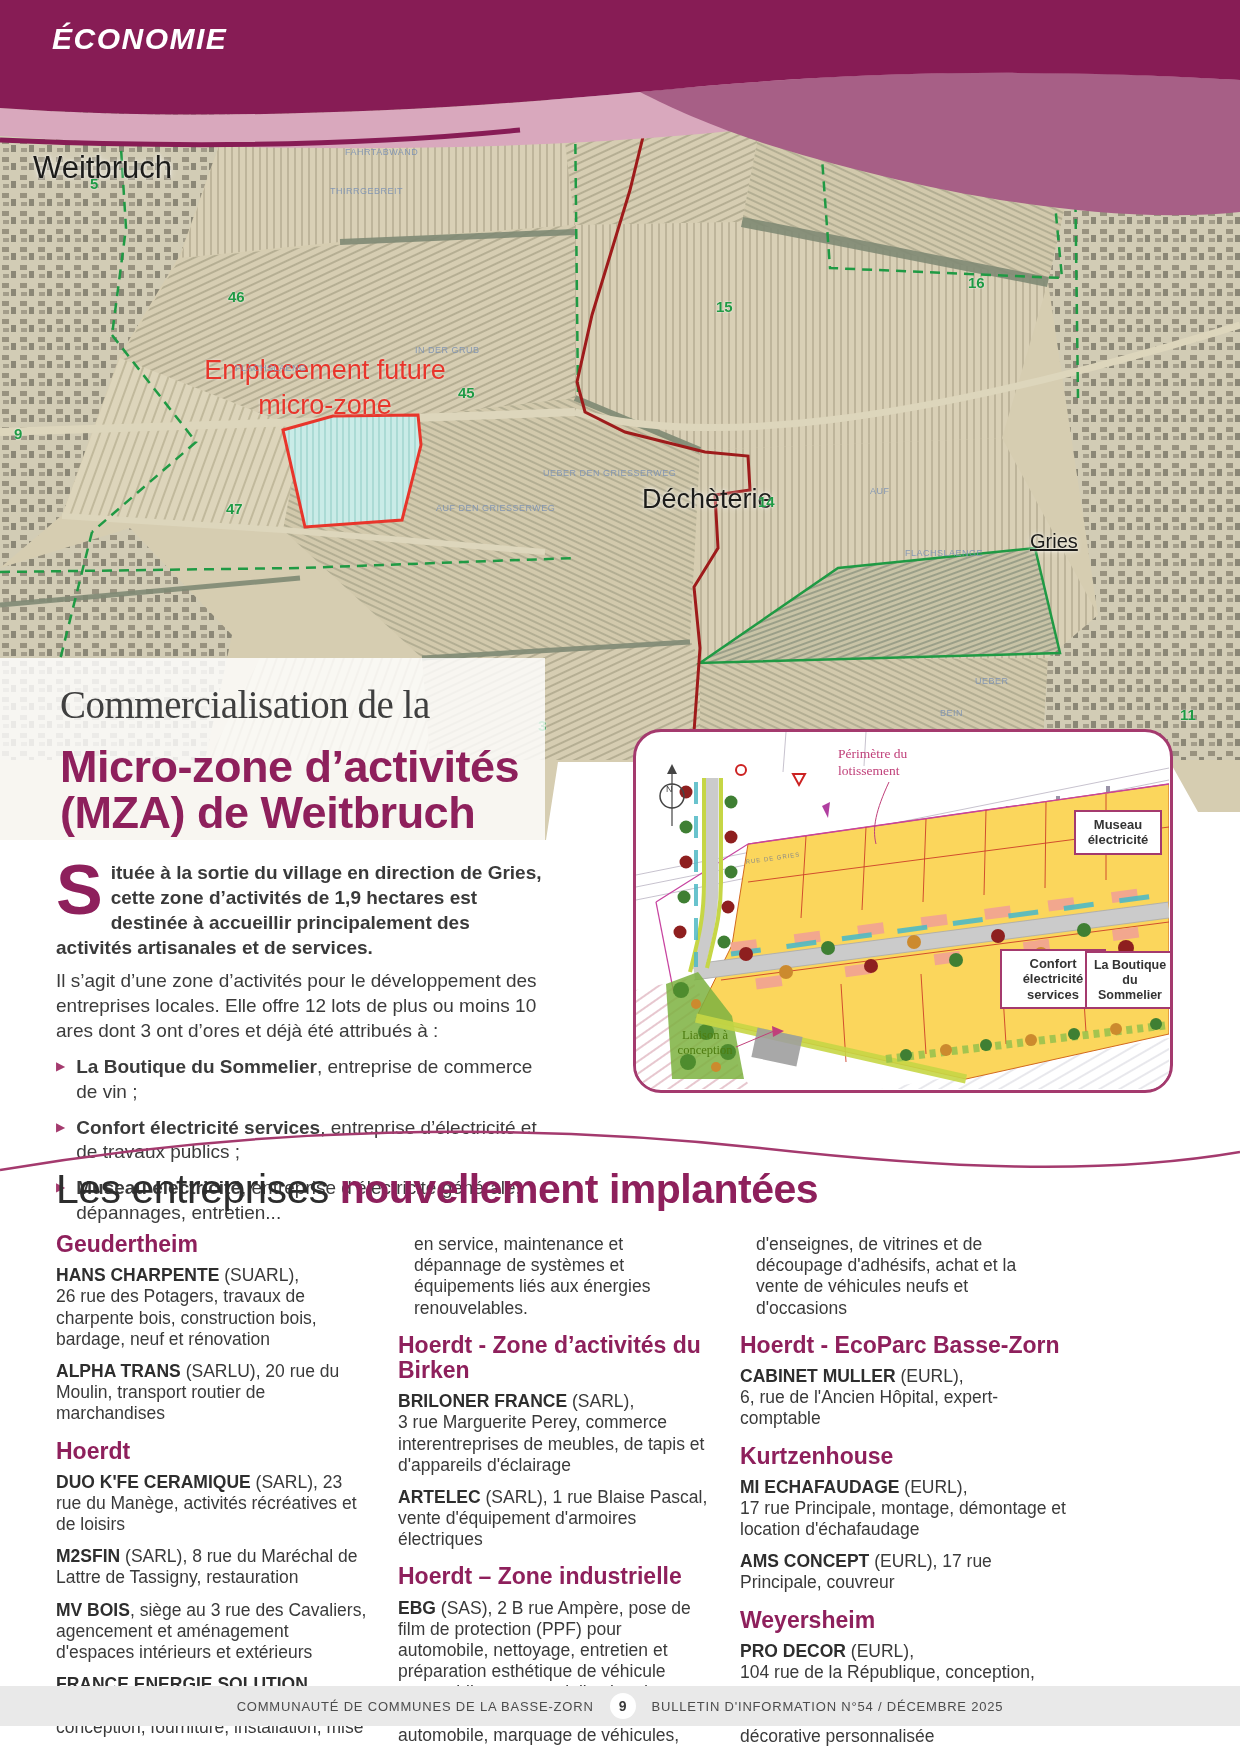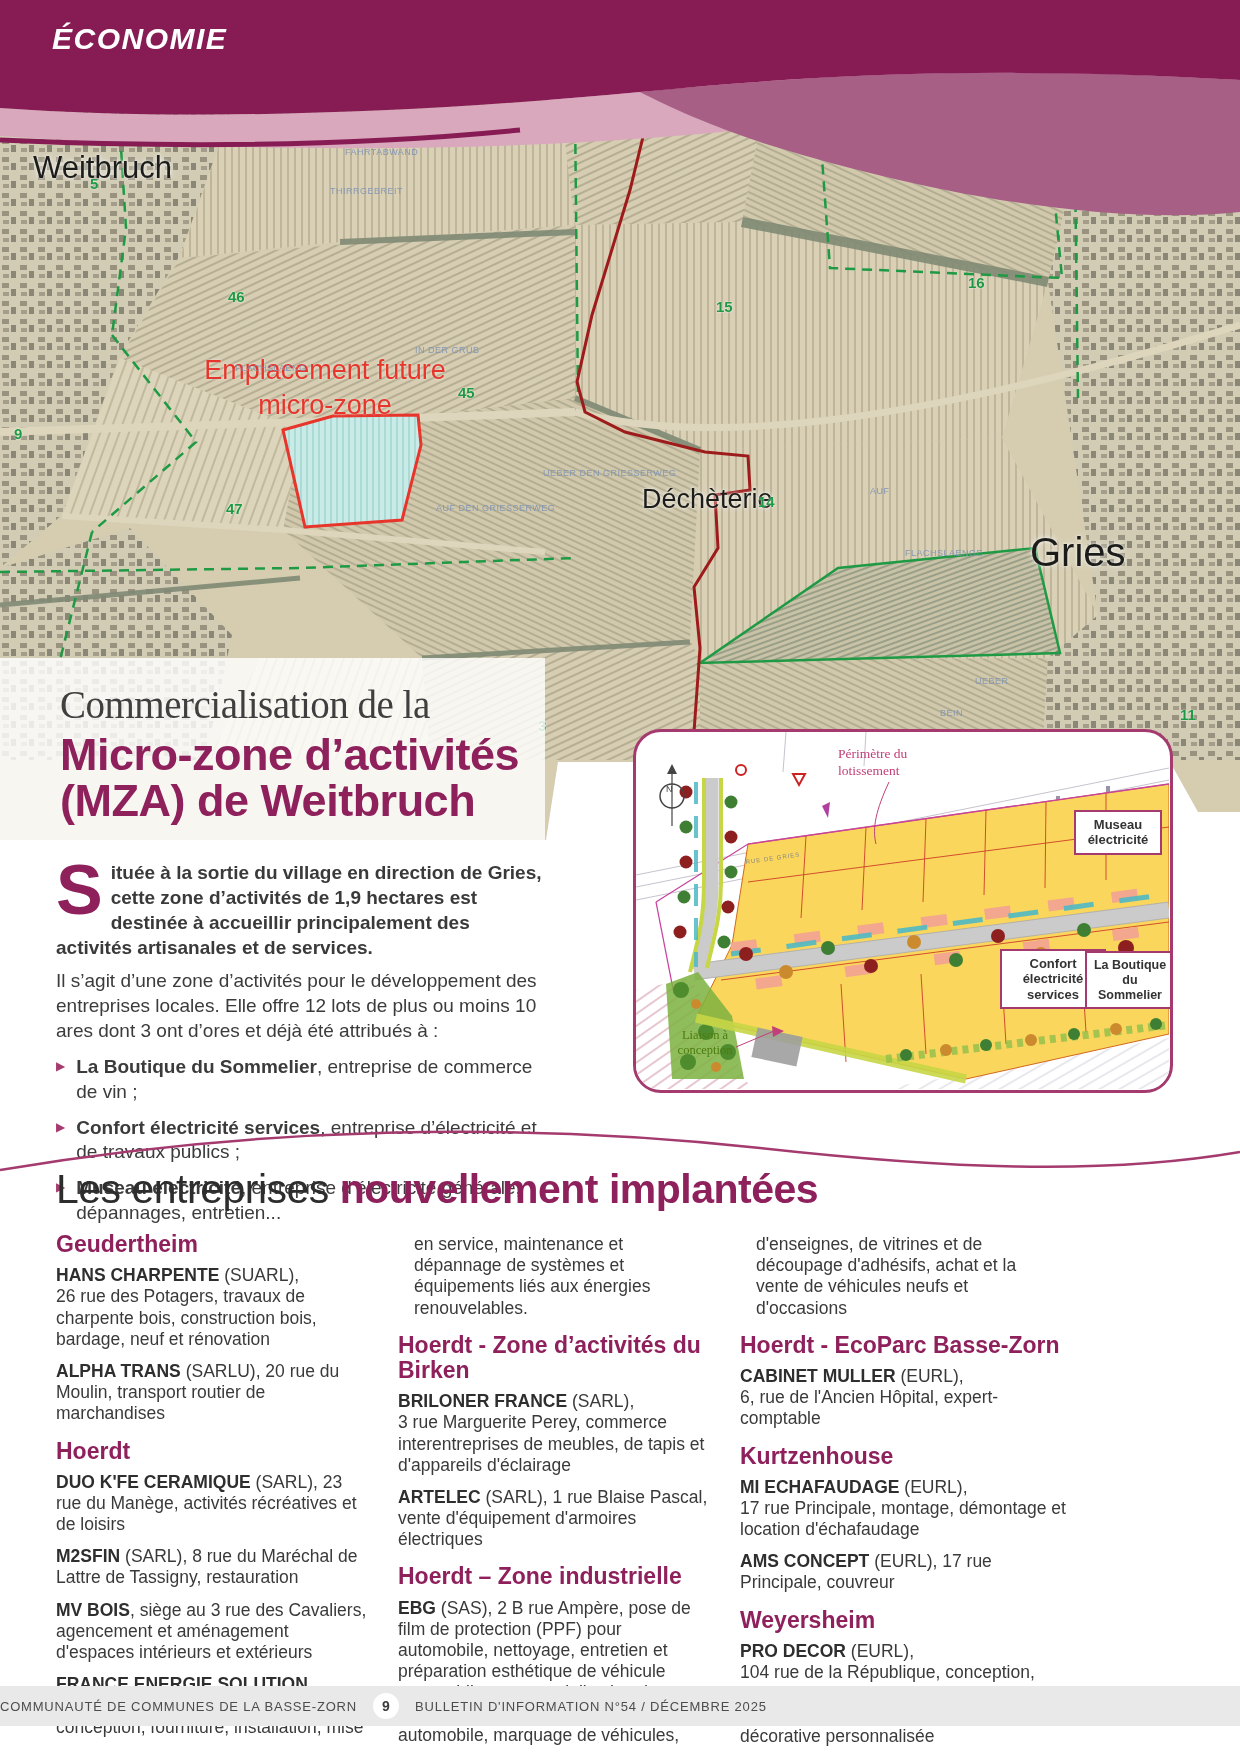--- a/index.html
+++ b/index.html
@@ -6,33 +6,33 @@
   .page{position:relative;width:1240px;height:1754px;overflow:hidden;background:#fff;
         font-family:"Liberation Sans",sans-serif;color:#3b3b3b;}
   .topcurves{position:absolute;top:0;left:0;z-index:6;pointer-events:none;}
   .eco{position:absolute;top:22px;left:52px;z-index:7;color:#fff;font-size:30px;
        font-style:italic;font-weight:bold;letter-spacing:1.5px;}
   
   .map{position:absolute;top:100px;left:0;width:1240px;height:740px;z-index:1;}
   .map-label{position:absolute;color:#1c1c1a;white-space:nowrap;
              text-shadow:0 0 3px rgba(255,255,255,.85),0 0 7px rgba(255,255,255,.55);}
   .lbl-weitbruch{left:33px;top:50px;font-size:31px;}
-  .lbl-gries{left:1030px;top:430px;font-size:40px;}
+  .lbl-gries{left:1030px;top:430px;font-size:20px;text-decoration:underline;}
   .lbl-dechetterie{left:642px;top:384px;font-size:27px;}
   .lbl-future{position:absolute;left:180px;top:253px;width:290px;text-align:center;
               color:#e8352b;font-size:27px;line-height:1.3;
               text-shadow:0 0 3px rgba(255,255,255,.6);}
   .pnum{position:absolute;color:#1f9a44;font-weight:bold;font-size:15px;text-shadow:0 0 2px #fff;}
   .fname{position:absolute;color:#7d93b5;font-size:9px;letter-spacing:.5px;white-space:nowrap;opacity:.9;}
   
   .titlebox{position:absolute;left:0;top:658px;width:545px;height:190px;z-index:3;
             background:rgba(255,255,255,.82);padding:24px 0 0 60px;box-sizing:border-box;}
   .t1{font-size:39px;color:#3f3f3f;letter-spacing:-.5px;font-family:Liberation Serif, serif;}
   .t2,.t3{font-size:45px;font-weight:bold;color:#8E205C;letter-spacing:-.5px;line-height:1.02;}
-  .t2{margin-top:5px;}
+  .t2{margin-top:17px;}
   .article{position:absolute;left:56px;top:860px;width:492px;z-index:3;}
   .lead{font-weight:bold;font-size:19px;line-height:1.32;color:#3a3a3a;}
   .dropcap{float:left;font-size:70px;line-height:54px;color:#8E205C;margin:3px 8px 0 0;}
   .para{font-size:19px;line-height:1.3;margin-top:9px;clear:both;}
   .bullets{margin-top:12px;}
   .bullet{display:flex;gap:11px;font-size:19px;line-height:1.3;margin-top:11px;}
   .arr{color:#A43A6E;font-size:12px;padding-top:4px;flex:0 0 auto;}
   
   .plan{position:absolute;left:633px;top:729px;width:540px;height:364px;z-index:4;
         background:#fff;border:3.5px solid #A43A6E;border-radius:28px;overflow:hidden;
@@ -56,21 +56,21 @@
   .col1{left:56px;width:312px;}
   .col2{left:398px;width:314px;}
   .col3{left:740px;width:330px;}
   .cityh{color:#8E205C;font-weight:bold;font-size:23px;margin:14px 0 8px;line-height:1.1;}
   .col .cityh:first-child{margin-top:0;}
   .entry{margin:0 0 11px;white-space:pre-line;}
   .entry b{color:#2e2e2e;}
   .cont{margin:2px 16px 11px;}
   
   .footer{position:absolute;left:0;top:1686px;width:1240px;height:40px;background:#E9E9E9;
-        z-index:3;display:flex;align-items:center;justify-content:flex-start;gap:16px;}
+        z-index:3;display:flex;align-items:center;justify-content:center;gap:16px;}
   .ftxt{font-size:13px;color:#4c4c4c;letter-spacing:.8px;}
   .pagenum{width:26px;height:26px;border-radius:50%;background:#fff;color:#3b3b3b;
         font-weight:bold;font-size:14px;display:flex;align-items:center;justify-content:center;}
 </style>
 </head>
 <body>
 
 <div class="page">
 
   <div class="map">

